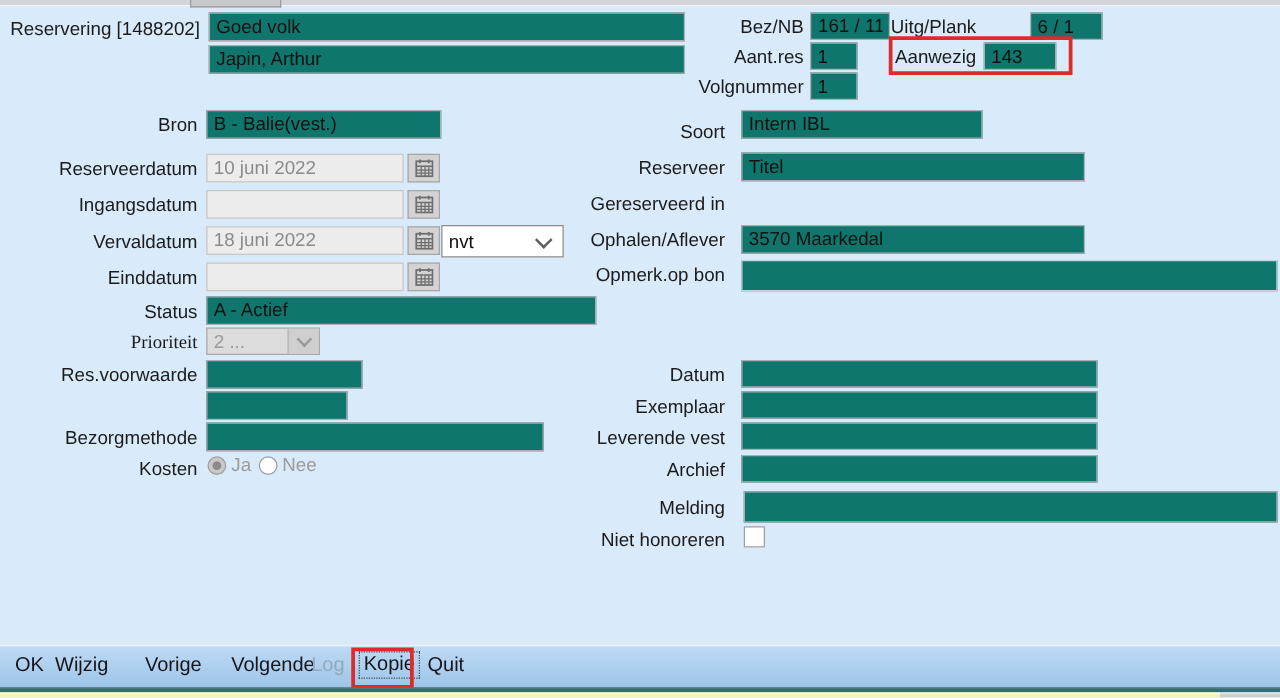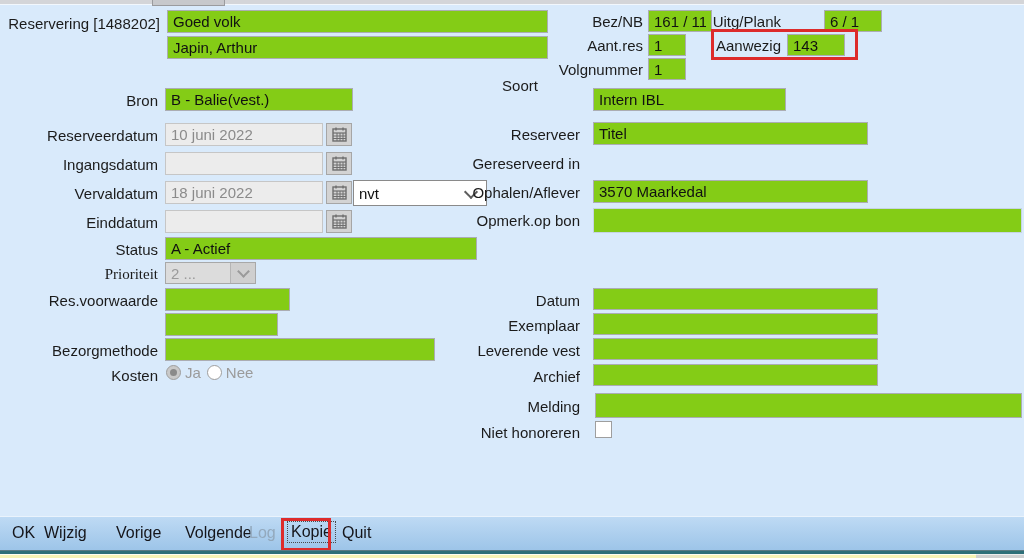--- a/index.html
+++ b/index.html
@@ -1,21 +1,21 @@
 <!DOCTYPE html>
 <html><head>
 <meta charset="utf-8">
 <style>
   html,body{margin:0;padding:0;}
   body{width:1024px;height:558px;overflow:hidden;font-family:"Liberation Sans",sans-serif;}
   .screen{position:relative;width:1024px;height:558px;background:#d9eafb;}
   .top-strip{position:absolute;left:0;top:0;width:1024px;height:4px;background:#d4d5d8;border-bottom:1px solid #f2f7fc;}
   .top-tab{position:absolute;left:152px;top:0;width:73px;height:6px;background:#c7c8cb;border:1px solid #9a9b9e;border-top:none;box-sizing:border-box;}
   .lbl{position:absolute;text-align:right;font-size:15px;color:#1b1b1b;white-space:nowrap;line-height:19px;}
-  .fld{position:absolute;box-sizing:border-box;border:1px solid #abadb3;background:#84cc16;font-family:"Liberation Sans",sans-serif;font-size:15px;color:#111;padding:0 5px;outline:none;}
+  .fld{position:absolute;box-sizing:border-box;border:1px solid #abadb3;background:#0f766e;font-family:"Liberation Sans",sans-serif;font-size:15px;color:#111;padding:0 5px;outline:none;}
   .fld.dis{background:#ececec;border-color:#c6c6c6;color:#8b8b8b;}
   .fld.lightborder{border-color:#c6d4e2;}
   .calbtn{position:absolute;box-sizing:border-box;width:26px;background:#d3d3d3;border:1px solid #a6a6a6;display:flex;align-items:center;justify-content:center;padding:0;}
   .combo{position:absolute;box-sizing:border-box;border:1px solid #8a8a8a;background:#fff;display:flex;align-items:center;font-size:15px;color:#111;padding-left:5px;}
   .combo .chev{width:8px;height:8px;border-right:2px solid #5d5d5d;border-bottom:2px solid #5d5d5d;transform:rotate(45deg);margin-left:auto;margin-right:10px;margin-top:-3px;}
   .combo.dis{background:#dcdcdc;color:#9a9a9a;border-color:#a8a8a8;padding-left:5px;}
   .combo.dis .chevbox{margin-left:auto;width:24px;align-self:stretch;background:#cfcfcf;border-left:1px solid #b5b5b5;display:flex;align-items:center;justify-content:center;}
   .combo.dis .chevbox .chev2{width:7px;height:7px;border-right:2px solid #9a9a9a;border-bottom:2px solid #9a9a9a;transform:rotate(45deg);margin-top:-3px;}
   .radiorow{position:absolute;display:flex;align-items:center;gap:4px;font-size:15px;color:#9b9b9b;}
   .radio{width:15px;height:15px;border-radius:50%;border:1px solid #9e9e9e;background:#fff;position:relative;box-sizing:border-box;display:inline-block;}
@@ -60,21 +60,21 @@
   <input class="fld" style="left: 824px; top: 10px; width: 58px; height: 22px;" value="6 / 1">
   <div class="lbl" style="left:563px;top:36px;width:80px;">Aant.res</div>
   <input class="fld" style="left: 648px; top: 34px; width: 38px; height: 22px;" value="1">
   <div class="lbl" style="left:700px;top:36px;width:81px;">Aanwezig</div>
   <input class="fld" style="left: 787px; top: 34px; width: 58px; height: 22px;" value="143">
   <div class="redbox" style="left:711px;top:29px;width:147px;height:31px;"></div>
   <div class="lbl" style="left:553px;top:60px;width:90px;">Volgnummer</div>
   <input class="fld" style="left: 648px; top: 58px; width: 38px; height: 22px;" value="1">
 
   <input class="fld" style="left: 165px; top: 88px; width: 188px; height: 23px;" value="B - Balie(vest.)">
-  <div class="lbl" style="left:460px;top:76px;width:120px;text-align:center;">Soort</div>
+  <div class="lbl" style="left:460px;top:96px;width:120px;">Soort</div>
   <input class="fld" style="left: 593px; top: 88px; width: 193px; height: 23px;" value="Intern IBL">
 
   <input class="fld dis" style="left: 165px; top: 123px; width: 158px; height: 23px;" value="10 juni 2022">
   <button class="calbtn" style="left:326px;top:123px;height:23px;">
       <svg width="15" height="15" viewBox="0 0 15 15">
         <rect x="1" y="2" width="13" height="12" fill="none" stroke="#6e6e6e" stroke-width="1.4"></rect>
         <line x1="4" y1="0.5" x2="4" y2="3.5" stroke="#6e6e6e" stroke-width="1.4"></line>
         <line x1="11" y1="0.5" x2="11" y2="3.5" stroke="#6e6e6e" stroke-width="1.4"></line>
         <line x1="1" y1="6" x2="14" y2="6" stroke="#6e6e6e" stroke-width="1.2"></line>
         <line x1="1" y1="9" x2="14" y2="9" stroke="#6e6e6e" stroke-width="1"></line>
@@ -107,21 +107,21 @@
         <line x1="4" y1="0.5" x2="4" y2="3.5" stroke="#6e6e6e" stroke-width="1.4"></line>
         <line x1="11" y1="0.5" x2="11" y2="3.5" stroke="#6e6e6e" stroke-width="1.4"></line>
         <line x1="1" y1="6" x2="14" y2="6" stroke="#6e6e6e" stroke-width="1.2"></line>
         <line x1="1" y1="9" x2="14" y2="9" stroke="#6e6e6e" stroke-width="1"></line>
         <line x1="1" y1="11.5" x2="14" y2="11.5" stroke="#6e6e6e" stroke-width="1"></line>
         <line x1="5" y1="6" x2="5" y2="14" stroke="#6e6e6e" stroke-width="1"></line>
         <line x1="8" y1="6" x2="8" y2="14" stroke="#6e6e6e" stroke-width="1"></line>
         <line x1="11" y1="6" x2="11" y2="14" stroke="#6e6e6e" stroke-width="1"></line>
       </svg>
     </button>
-  <div class="combo" style="left:353px;top:180px;width:134px;height:26px;">
+  <div class="combo" style="left:353px;top:180px;width:98px;height:26px;">
       <span>nvt</span>
       <span class="chev"></span>
     </div>
 
   <input class="fld dis" style="left: 165px; top: 210px; width: 158px; height: 23px;" value="">
   <button class="calbtn" style="left:326px;top:210px;height:23px;">
       <svg width="15" height="15" viewBox="0 0 15 15">
         <rect x="1" y="2" width="13" height="12" fill="none" stroke="#6e6e6e" stroke-width="1.4"></rect>
         <line x1="4" y1="0.5" x2="4" y2="3.5" stroke="#6e6e6e" stroke-width="1.4"></line>
         <line x1="11" y1="0.5" x2="11" y2="3.5" stroke="#6e6e6e" stroke-width="1.4"></line>

